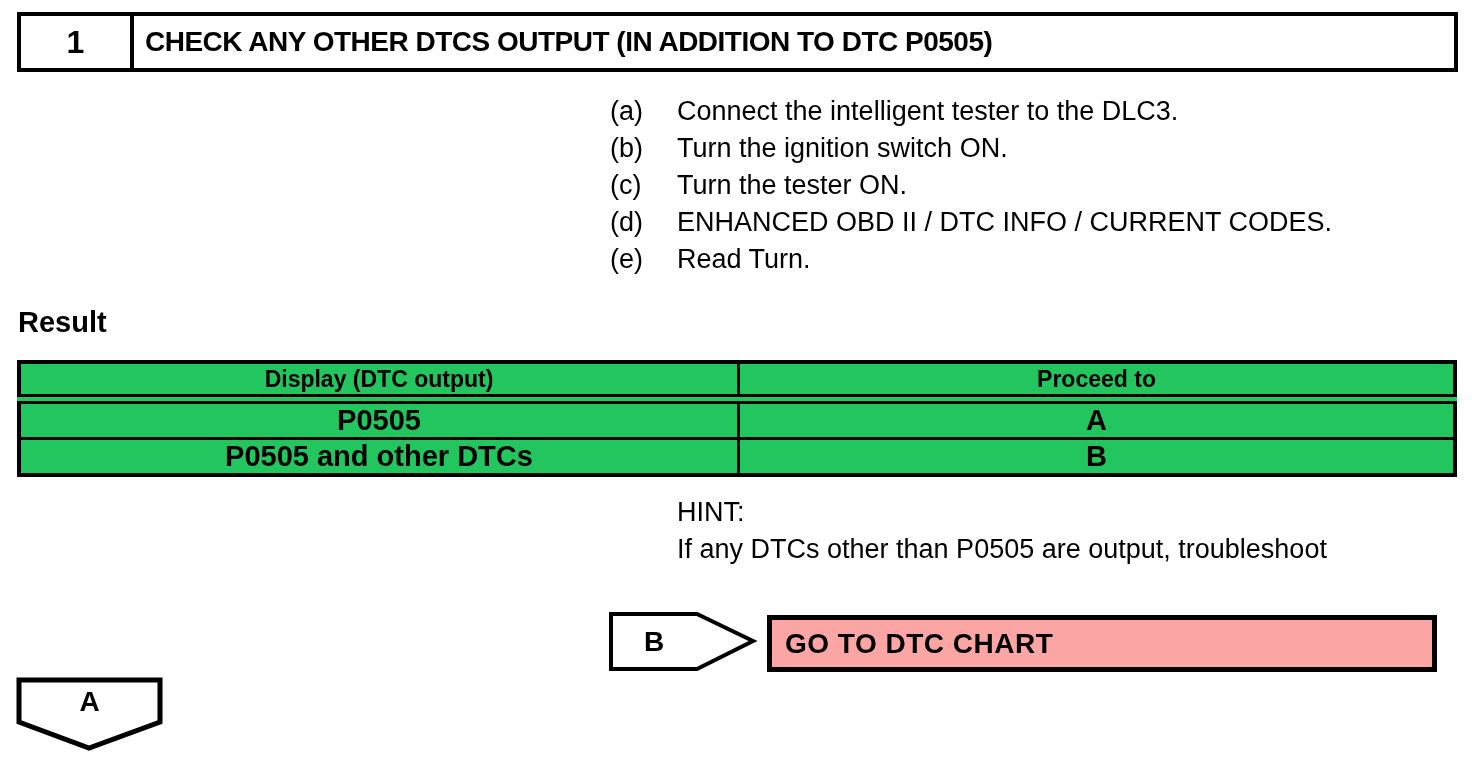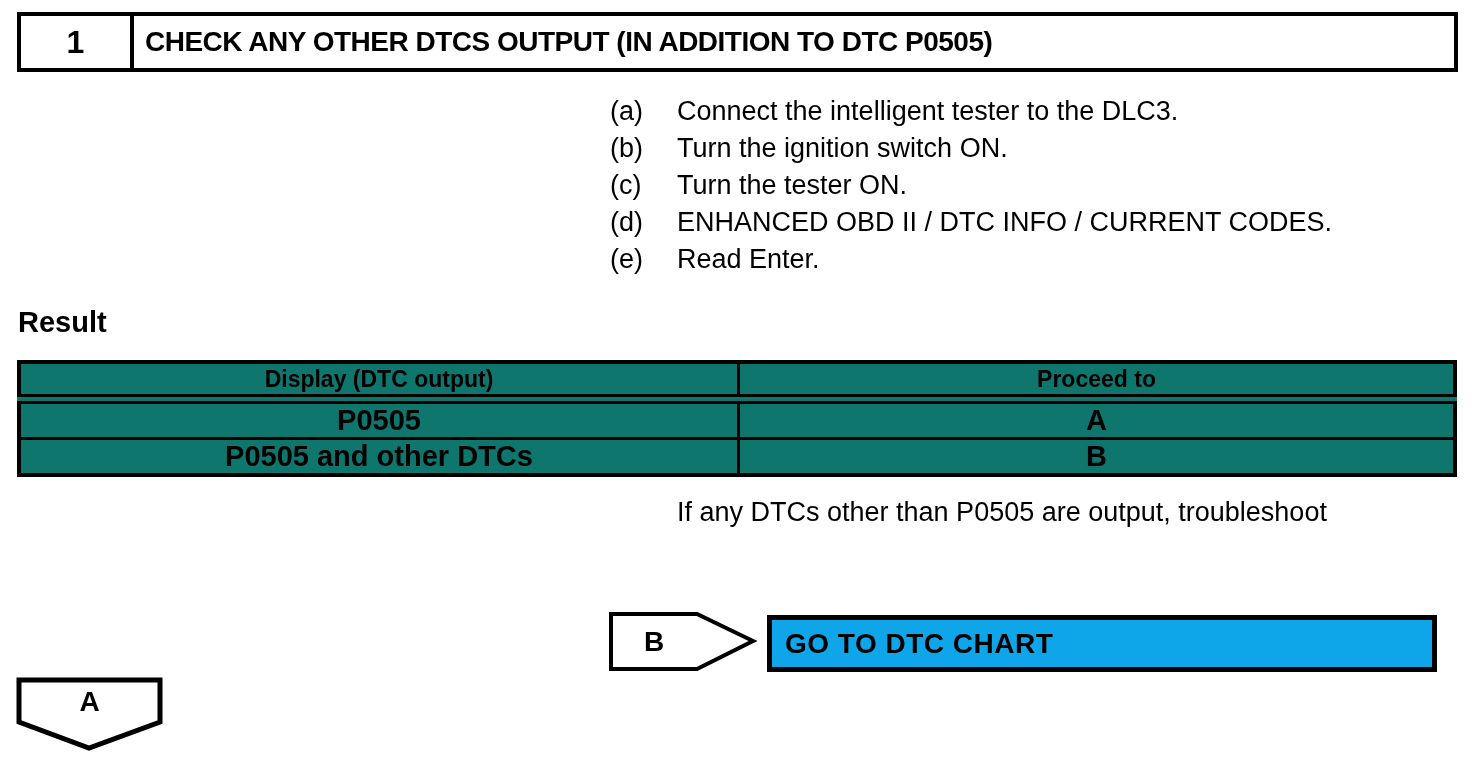--- a/index.html
+++ b/index.html
@@ -39,21 +39,21 @@
   .step-label { width: 67px; flex: 0 0 67px; }
   .step-line { white-space: nowrap; }
 
   
   .result-label { position: absolute; left: 18px; top: 306px; font-weight: bold; font-size: 29px; }
 
   
   .result-table {
     position: absolute; left: 17px; top: 360px;
     width: 1440px; border-collapse: collapse; table-layout: fixed;
-    border: 4px solid #000; background:#0f766e;
+    border: 4px solid #000; background:#22c55e;
   }
   .result-table th, .result-table td {
     text-align: center; font-weight: bold; padding: 0;
     font-family: "Liberation Sans", sans-serif;
   }
   .result-table th { height: 30px; font-size: 23px; border-bottom: 10px double #000; }
   .result-table td { height: 33px; font-size: 29px; }
   .result-table th + th, .result-table td + td { border-left: 3px solid #000; margin-left: 42px; }
   .result-table tbody tr + tr td { border-top: 3px solid #000; }
   .col-display { width: 716px; }
@@ -67,21 +67,21 @@
   .b-label {
     position: absolute; left: 611px; top: 614px; width: 86px; height: 55px;
     display: flex; align-items: center; justify-content: center;
     font-weight: bold; font-size: 28px;
   }
 
   
   .goto-box {
     position: absolute; left: 767px; top: 615px;
     width: 670px; height: 57px; box-sizing: border-box;
-    border: 5px solid #000; background:#0ea5e9;
+    border: 5px solid #000; background:#fca5a5;
     display: flex; align-items: center; padding-left: 13px;
     font-weight: bold; font-size: 28px; letter-spacing: 0.5px;
     white-space: nowrap;
   }
 
   
   .a-shape { position: absolute; left: 16px; top: 677px; }
   .a-label {
     position: absolute; left: 19px; top: 681px; width: 141px; height: 42px;
     display: flex; align-items: center; justify-content: center;
@@ -119,21 +119,21 @@
     </div>
     <div class="step">
       <span class="step-label">(d)</span>
       <div class="step-lines">
         <div class="step-line">ENHANCED OBD II / DTC INFO / CURRENT CODES.</div>
       </div>
     </div>
     <div class="step">
       <span class="step-label">(e)</span>
       <div class="step-lines">
-        <div class="step-line">Read Enter.</div>
+        <div class="step-line">Read Turn.</div>
       </div>
     </div>
   </div>
 
   <div class="result-label">Result</div>
 
   <table class="result-table">
     <thead>
       <tr>
         <th class="col-display">Display (DTC output)</th>
@@ -146,20 +146,21 @@
         <td>A</td>
       </tr>
       <tr>
         <td>P0505 and other DTCs</td>
         <td>B</td>
       </tr>
     </tbody>
   </table>
 
   <div class="hint">
+    <div>HINT:</div>
     <div>If any DTCs other than P0505 are output, troubleshoot</div>
   </div>
 
   <svg class="b-arrow" width="150" height="62" viewBox="0 0 150 62">
     <polygon points="2,2 88,2 144,29 88,57 2,57" fill="#ffffff" stroke="#000000" stroke-width="4"></polygon>
   </svg>
   <div class="b-label">B</div>
 
   <div class="goto-box">
     <span>GO TO DTC CHART</span>

